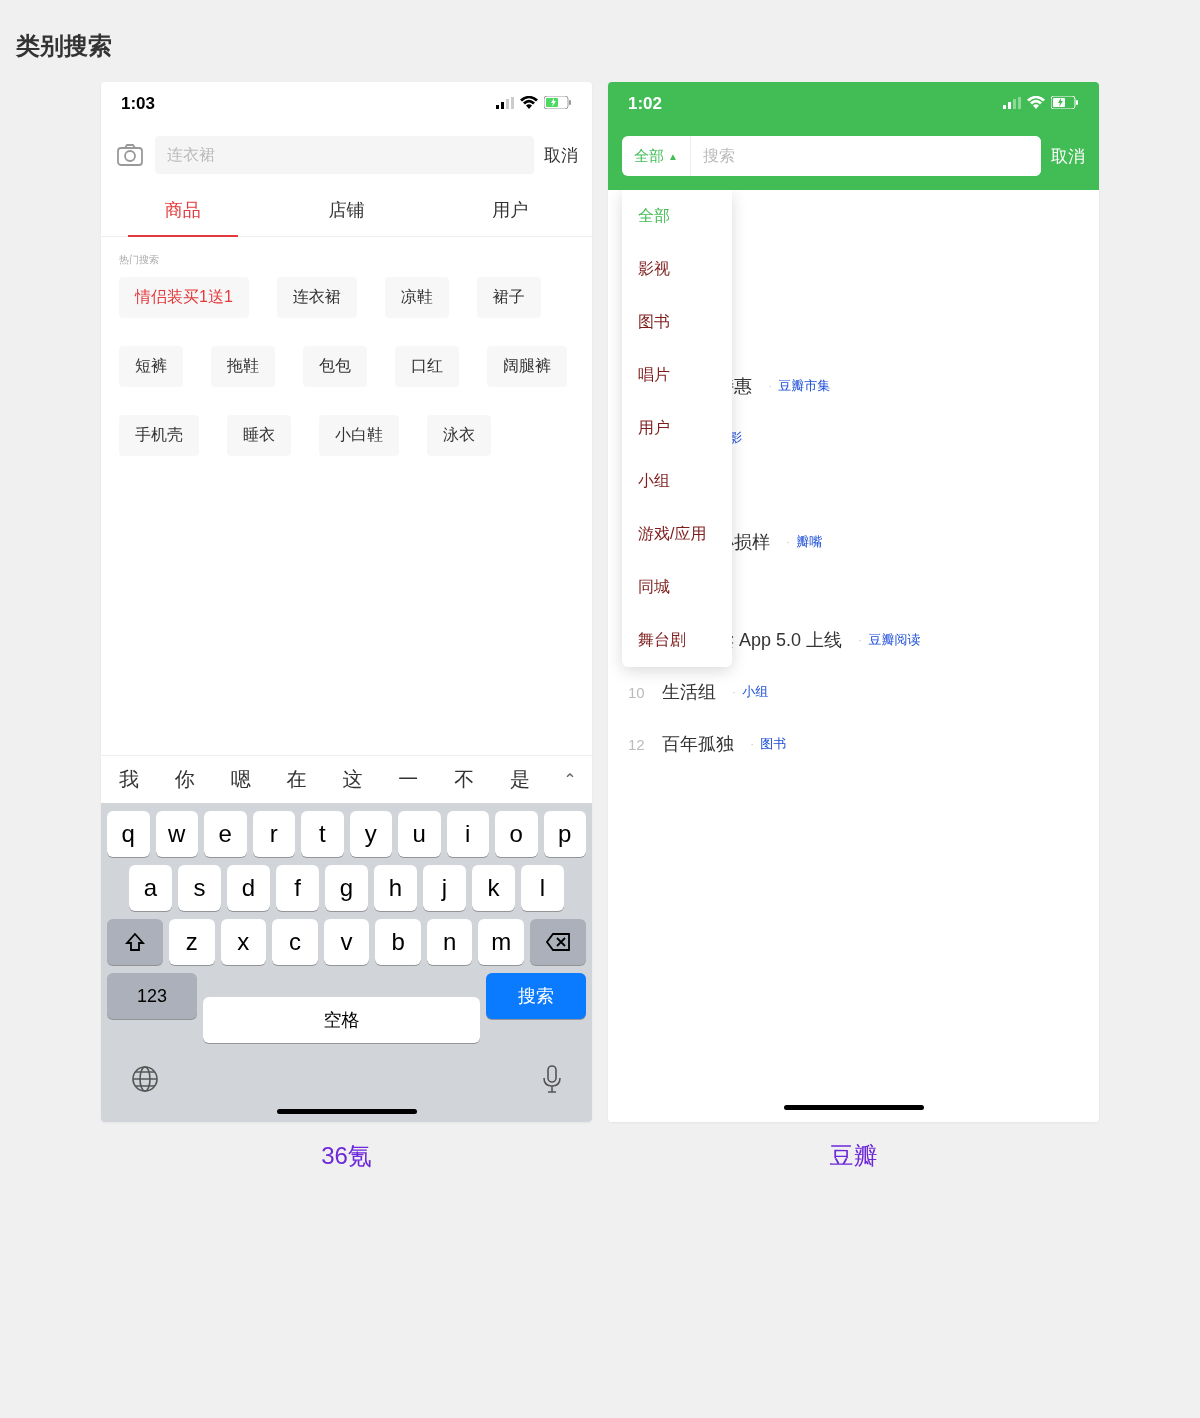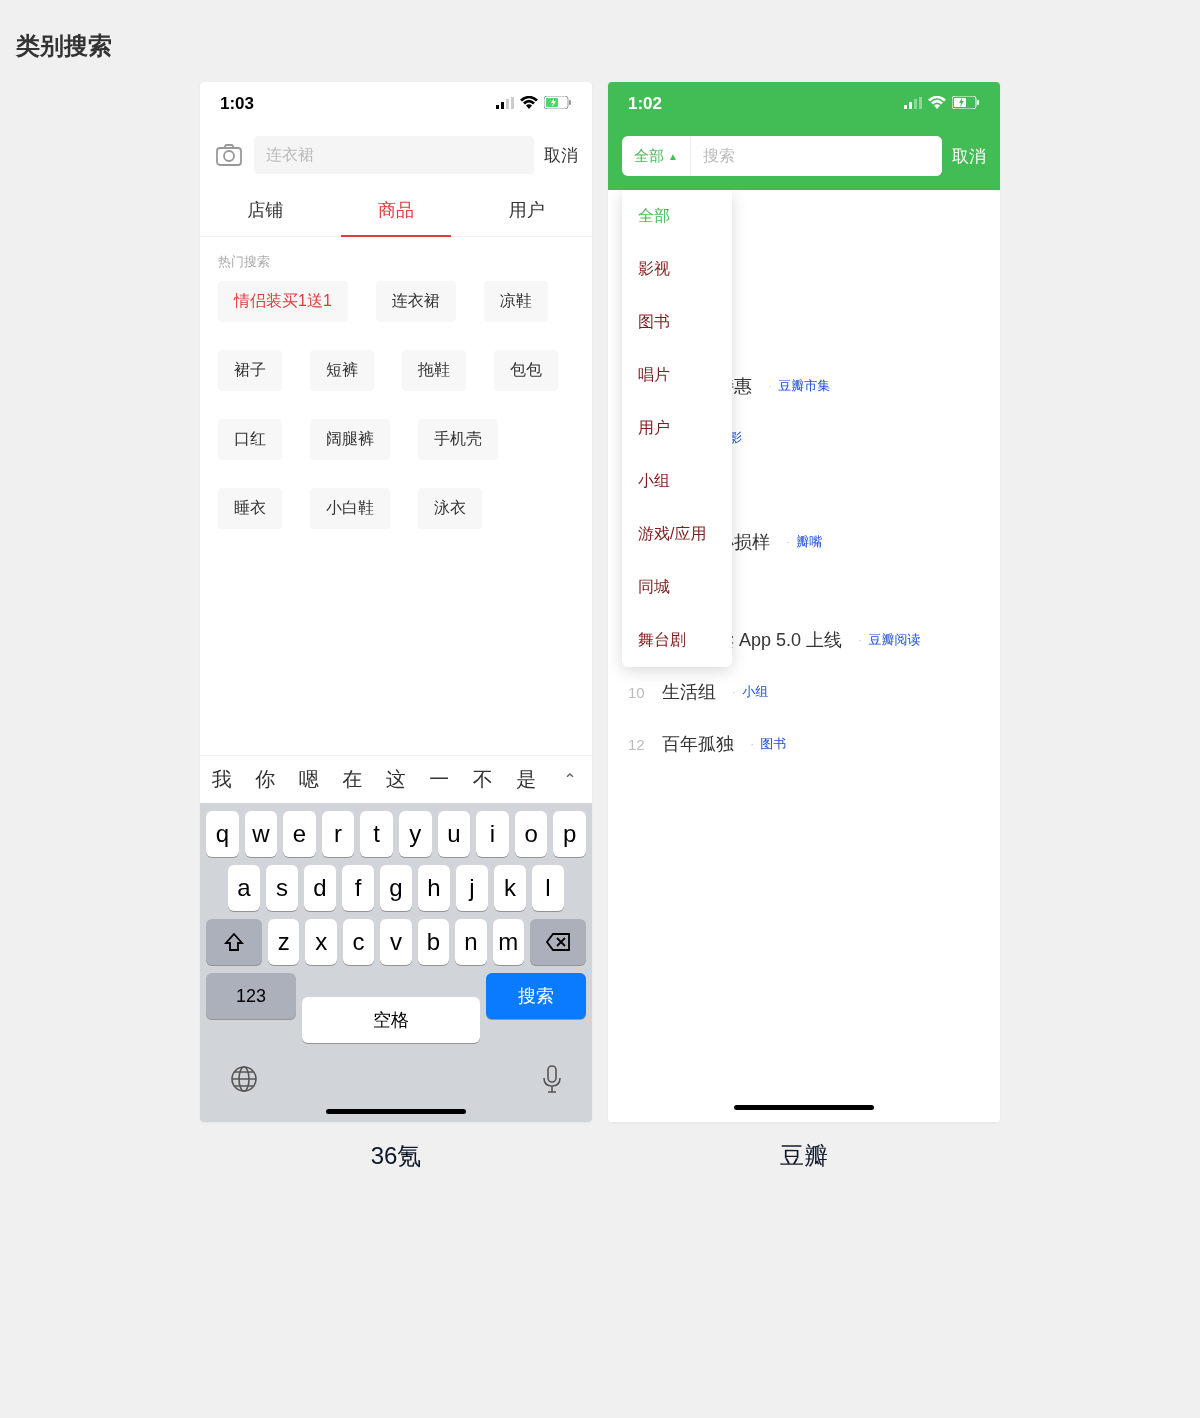--- a/index.html
+++ b/index.html
@@ -1,41 +1,41 @@
 <!DOCTYPE html>
 <html><head>
 <meta charset="utf-8">
 <style>
 * { margin: 0; padding: 0; box-sizing: border-box; font-family: -apple-system, "PingFang SC", "Helvetica Neue", sans-serif; }
 body { background: #f0f0f0; width: 1200px; height: 1418px; padding: 20px 10px; }
 .page-title { font-size: 24px; font-weight: 600; color: #333; margin: 10px 0 20px 6px; }
 .phones { display: flex; gap: 16px; justify-content: center; }
-.phone { width: 392px; height: 1040px; background: #fff; border-radius: 4px; overflow: hidden; position: relative; display: flex; flex-direction: column; box-shadow: 0 1px 3px rgba(0,0,0,0.05); }
-.caption { text-align: center; font-size: 24px; color: #0f172a; margin-top: 18px; }
+.phone { width: 491px; height: 1040px; background: #fff; border-radius: 4px; overflow: hidden; position: relative; display: flex; flex-direction: column; box-shadow: 0 1px 3px rgba(0,0,0,0.05); }
+.caption { text-align: center; font-size: 24px; color: #6d28d9; margin-top: 18px; }
 
 
 .status-bar { height: 44px; display: flex; align-items: center; justify-content: space-between; padding: 0 20px; font-size: 17px; font-weight: 600; }
 .status-bar.green { background: #42bd56; color: #fff; }
 .status-icons { display: flex; align-items: center; gap: 6px; }
 
 
 .search-row { display: flex; align-items: center; padding: 10px 14px; gap: 10px; }
 .camera-icon { width: 30px; height: 30px; display: flex; align-items: center; justify-content: center; color: #888; }
 .search-input { flex: 1; height: 38px; background: #f5f5f5; border: none; border-radius: 4px; padding: 0 12px; font-size: 16px; color: #333; }
 .search-input::placeholder { color: #bbb; }
 .cancel-btn { font-size: 17px; color: #333; background: none; border: none; }
 
 
 .tabs { display: flex; border-bottom: 1px solid #eee; }
 .tab { flex: 1; text-align: center; padding: 14px 0; font-size: 18px; color: #333; position: relative; }
 .tab.active { color: #e4393c; }
 .tab.active::after { content: ""; position: absolute; bottom: -1px; left: 50%; transform: translateX(-50%); width: 110px; height: 2px; background: #e4393c; }
 
 
-.hot-title { font-size: 13px; color: #aaa; padding: 16px 18px 10px; }
+.hot-title { font-size: 10px; color: #aaa; padding: 16px 18px 10px; }
 .hot-tags { display: flex; flex-wrap: wrap; gap: 28px; padding: 0 18px; }
 .hot-tag { background: #f7f7f7; border-radius: 4px; padding: 10px 16px; font-size: 16px; color: #333; }
 .hot-tag.highlight { color: #e4393c; }
 
 
 .keyboard { margin-top: auto; background: #d1d4d9; }
 .suggest-row { background: #fff; display: flex; align-items: center; height: 48px; border-top: 1px solid #eee; }
 .suggest-item { flex: 1; text-align: center; font-size: 20px; color: #333; }
 .suggest-expand { width: 44px; text-align: center; font-size: 16px; color: #666; }
 .key-row { display: flex; gap: 6px; padding: 8px 6px 0; justify-content: center; }
@@ -108,22 +108,22 @@
               <rect x="1" y="4" width="24" height="17" rx="3"></rect>
               <path d="M8 4 L10 1 L16 1 L18 4"></path>
               <circle cx="13" cy="12" r="5"></circle>
             </svg>
     </span>
     <input class="search-input" placeholder="连衣裙" style="">
     <button class="cancel-btn">取消</button>
   </div>
 
   <div class="tabs">
+    <div class="tab active">商品</div>
     <div class="tab">店铺</div>
-    <div class="tab active">商品</div>
     <div class="tab">用户</div>
   </div>
 
   <div class="hot-title">热门搜索</div>
   <div class="hot-tags" id="hot-tags">
           <div class="hot-tag highlight">情侣装买1送1</div>
           <div class="hot-tag">连衣裙</div>
           <div class="hot-tag">凉鞋</div>
           <div class="hot-tag">裙子</div>
           <div class="hot-tag">短裤</div>

